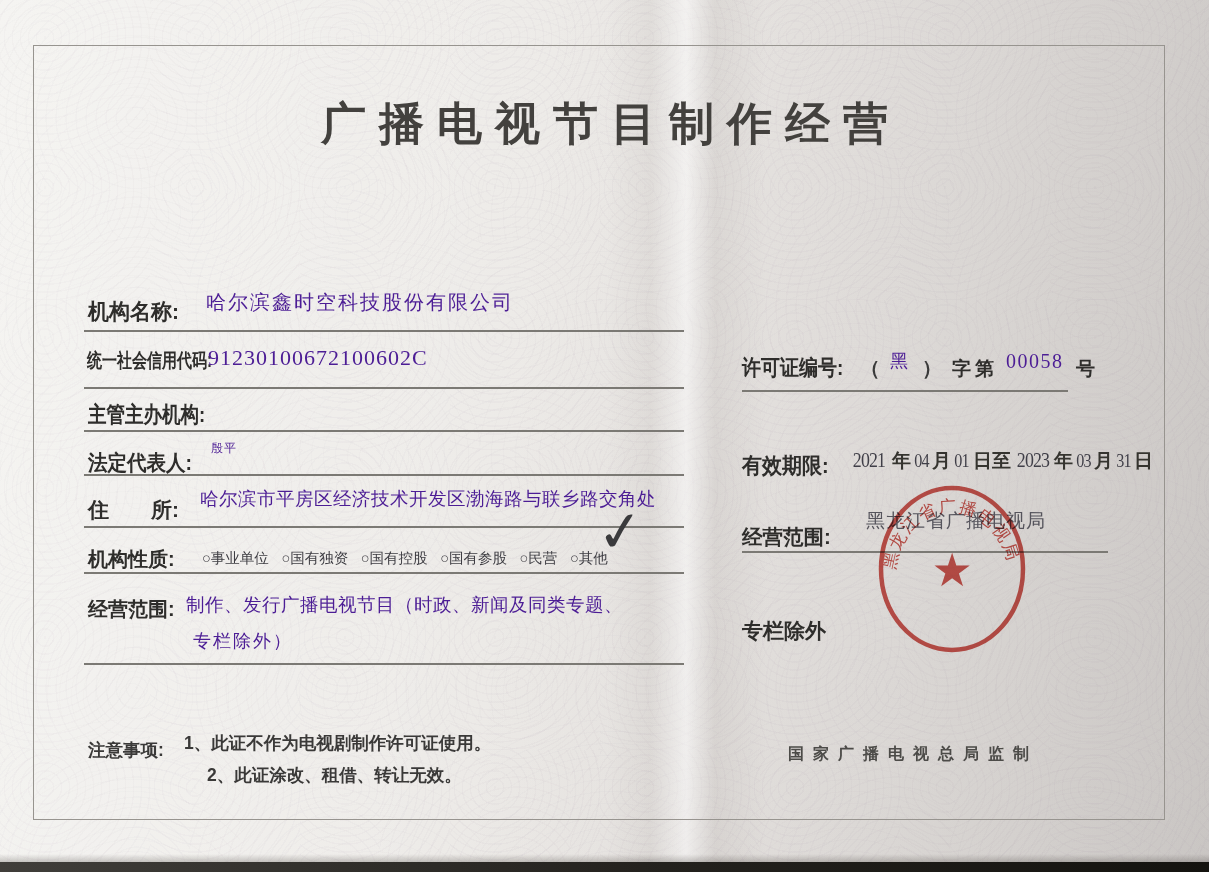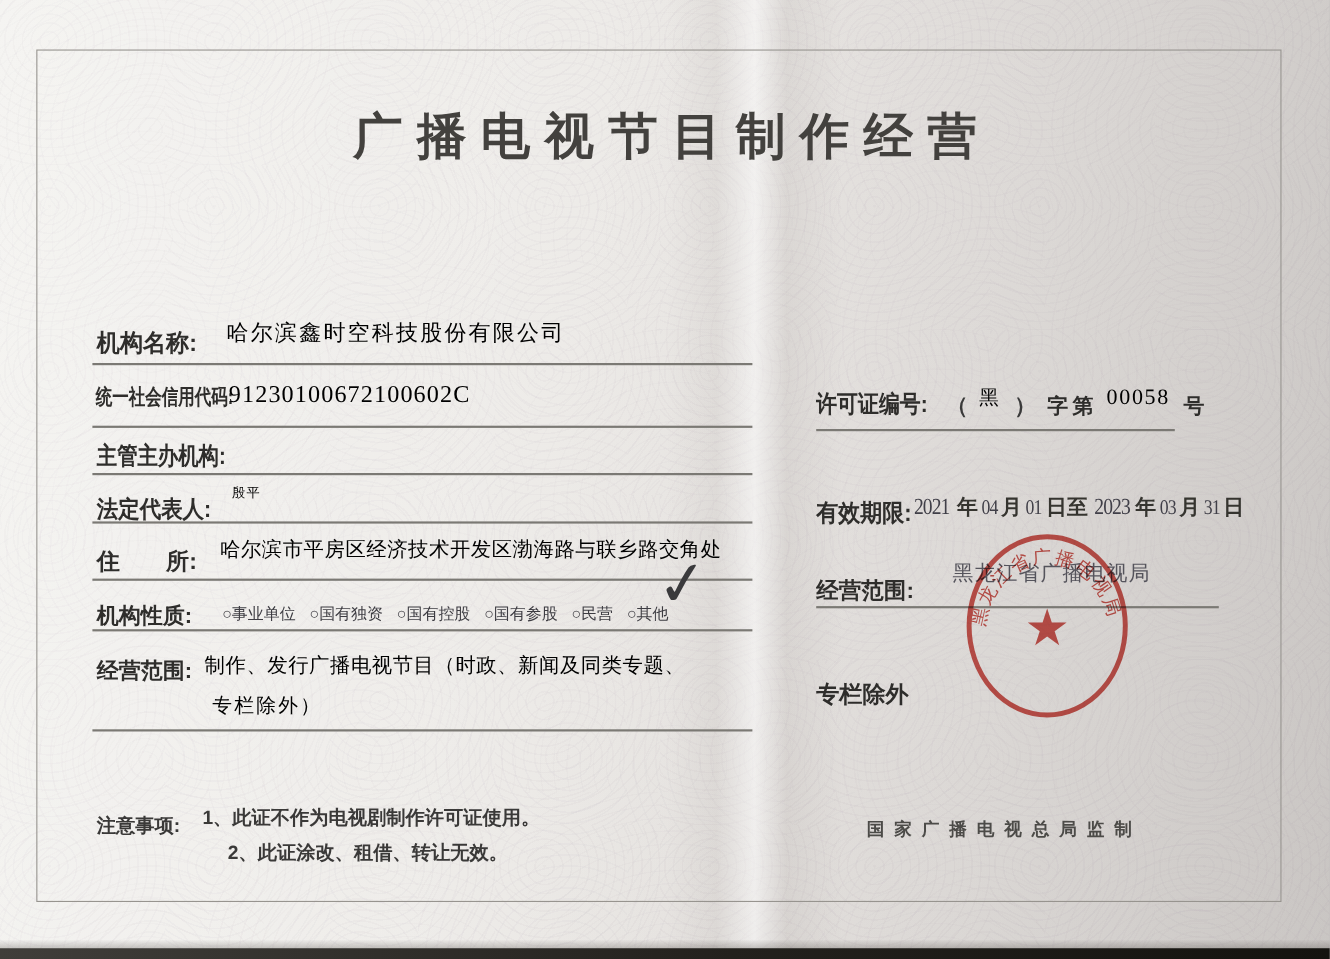--- a/index.html
+++ b/index.html
@@ -48,21 +48,21 @@
     font-size:45px;font-weight:bold;color:#43413e;letter-spacing:13px;text-indent:13px;
   }
   .t2{
     left:0;right:0;top:174px;text-align:center;
     font-size:77px;font-weight:bold;letter-spacing:32px;text-indent:32px;
     background:linear-gradient(112deg,#8f7a1e 4%,#d4b429 24%,#f7e75e 40%,#a98a1d 56%,#ffee82 74%,#96791a 96%);
     -webkit-background-clip:text;background-clip:text;color:transparent;
     filter:drop-shadow(2px 3px 1.5px rgba(110,85,10,0.35));
   }
   .lbl{font-weight:bold;color:#2e2d2b;display:inline-block;transform-origin:left bottom;}
-  .val{font-family:"Liberation Serif","DejaVu Serif",serif;color:#000000;}
+  .val{font-family:"Liberation Serif","DejaVu Serif",serif;color:#4c1d95;}
   .line{position:absolute;height:1.5px;background:#7b7974;}
   .stamp{
     font-family:"Liberation Serif","DejaVu Serif",serif;color:#403f48;
     display:inline-block;letter-spacing:-1px;transform:scaleX(0.85);transform-origin:center;
   }
   .unit{font-weight:bold;color:#35342f;}
   .faint{opacity:.68;}
   .note{font-size:17.5px;font-weight:bold;color:#3a3938;}
   .check{
     left:597px;top:504px;font-size:56px;color:#3a3a3c;
@@ -145,21 +145,21 @@
   <span class="abs val" style="left:890px;top:349px;font-size:18px;">黑</span>
   <span class="abs" style="left:922px;top:355px;font-size:20px;color:#3a3a3a;font-weight:bold;">）</span>
   <span class="abs lbl" style="left:952px;top:356px;font-size:19px;letter-spacing:4px;">字第</span>
   <span class="abs val" style="left:1006px;top:350px;font-size:20px;letter-spacing:1.5px;">00058</span>
   <span class="abs lbl" style="left:1076px;top:356px;font-size:19px;">号</span>
   <div class="line" style="left:742px;top:390px;width:326px;"></div>
 
   <div class="abs" style="left:742px;top:454px;">
     <span class="lbl" style="font-size:20px;transform:scaleY(1.1);">有效期限:</span>
   </div>
-  <div class="abs" style="left:828px;top:448px;font-size:19px;white-space:nowrap;">
+  <div class="abs" style="left:850px;top:448px;font-size:19px;white-space:nowrap;">
     <span class="stamp" style="font-size:21px;">2021</span><span class="unit" style="margin:0 2px 0 4px;">年</span><span class="stamp">04</span><span class="unit" style="margin:0 2px;">月</span><span class="stamp">01</span><span class="unit" style="margin:0 3px;">日至</span><span class="stamp" style="font-size:21px;">2023</span><span class="unit" style="margin:0 2px;">年</span><span class="stamp">03</span><span class="unit" style="margin:0 2px;">月</span><span class="stamp">31</span><span class="unit" style="margin-left:2px;">日</span>
   </div>
 
   <div class="abs" style="left:742px;top:523px;">
     <span class="lbl" style="font-size:20.5px;">经营范围:</span>
   </div>
   <div class="abs val" style="left:866px;top:508px;font-size:19px;letter-spacing:1px;color:#55545c;">黑龙江省广播电视局</div>
   <div class="line" style="left:742px;top:551px;width:366px;"></div>
 
   <div class="abs" style="left:742px;top:617px;">

